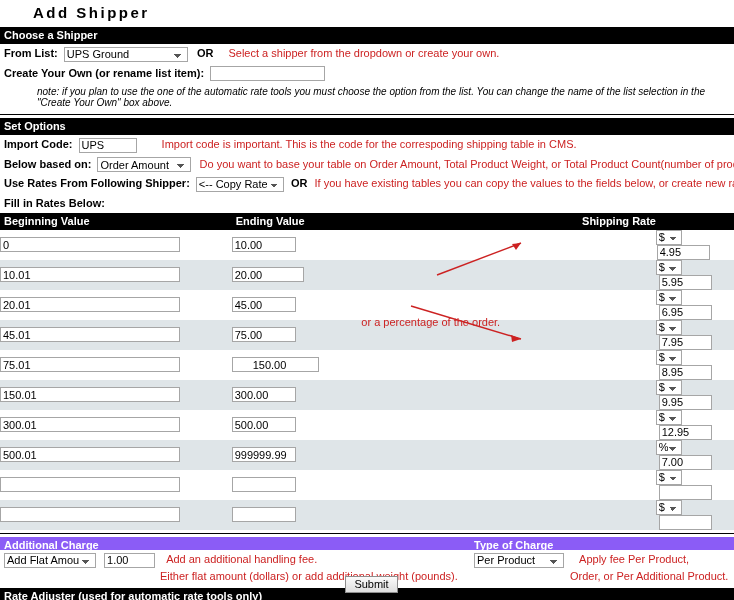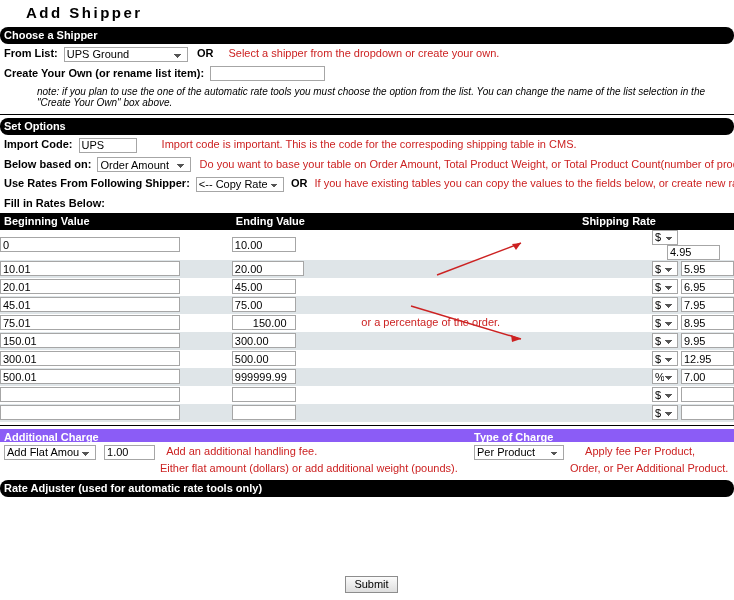--- a/index.html
+++ b/index.html
@@ -16,34 +16,33 @@
     position: relative;
     overflow: hidden;
   }
   .page { position: relative; width: 734px; height: 600px; }
 
   
   .page-title {
     font-size: 15px;
     font-weight: bold;
     letter-spacing: 2.5px;
-    padding: 4px 0 6px 26px;
+    padding: 4px 0 6px 33px;
     color: #000;
   }
 
   
   .bar {
     background: #000000;
     color: #ffffff;
     font-weight: bold;
     font-size: 11px;
     padding: 2px 0 2px 4px;
     line-height: 13px;
     height: 13px;
-    border-radius: 8px;
   }
 
   
   .row { padding: 2px 8px 2px 4px; line-height: 15px; white-space: nowrap; }
   .lbl { font-weight: bold; }
   .note-italic { font-style: italic; font-size: 10px; padding: 3px 0 3px 4px; margin-left: 33px; }
   .redtxt { color: #cc2222; font-size: 11px; }
 
   
   select.ctl, input.ctl {
@@ -200,40 +199,40 @@
         <tr>
           <th style="width:250px;">Beginning Value</th>
           <th style="width:275px;">Ending Value</th>
           <th style="width:209px;text-align:right;padding-right:78px;">Shipping Rate</th>
         </tr>
       </thead>
       <tbody id="rates-body">
           <tr class="odd">
             <td><input type="text" class="rate-in" value="0" style="width: 180px;"></td>
             <td><input type="text" class="rate-in" value="10.00" style="width: 64px;"></td>
-            <td style="padding-left: 203px;"><select class="sym"><option>$</option><option>%</option></select><input type="text" class="rate-in" value="4.95" style="width: 53px; margin-left: 15px;"></td>
+            <td style="padding-left: 203px;"><select class="sym"><option>$</option><option>%</option></select><input type="text" class="rate-in" value="4.95" style="width: 53px; margin-left: 1px;"></td>
           </tr>
           <tr class="even">
             <td><input type="text" class="rate-in" value="10.01" style="width: 180px;"></td>
             <td><input type="text" class="rate-in" value="20.00" style="width: 72px;"></td>
             <td style="padding-left: 203px;"><select class="sym"><option>$</option><option>%</option></select><input type="text" class="rate-in" value="5.95" style="width: 53px; margin-left: 3px;"></td>
           </tr>
           <tr class="odd">
             <td><input type="text" class="rate-in" value="20.01" style="width: 180px;"></td>
             <td><input type="text" class="rate-in" value="45.00" style="width: 64px;"></td>
             <td style="padding-left: 203px;"><select class="sym"><option>$</option><option>%</option></select><input type="text" class="rate-in" value="6.95" style="width: 53px; margin-left: 3px;"></td>
           </tr>
           <tr class="even">
             <td><input type="text" class="rate-in" value="45.01" style="width: 180px;"></td>
             <td><input type="text" class="rate-in" value="75.00" style="width: 64px;"></td>
             <td style="padding-left: 203px;"><select class="sym"><option>$</option><option>%</option></select><input type="text" class="rate-in" value="7.95" style="width: 53px; margin-left: 3px;"></td>
           </tr>
           <tr class="odd">
             <td><input type="text" class="rate-in" value="75.01" style="width: 180px;"></td>
-            <td><input type="text" class="rate-in" value="150.00" style="width: 64px; padding-left: 20px;"></td>
+            <td><input type="text" class="rate-in" value="150.00" style="width: 87px; padding-left: 20px;"></td>
             <td style="padding-left: 203px;"><select class="sym"><option>$</option><option>%</option></select><input type="text" class="rate-in" value="8.95" style="width: 53px; margin-left: 3px;"></td>
           </tr>
           <tr class="even">
             <td><input type="text" class="rate-in" value="150.01" style="width: 180px;"></td>
             <td><input type="text" class="rate-in" value="300.00" style="width: 64px;"></td>
             <td style="padding-left: 203px;"><select class="sym"><option>$</option><option>%</option></select><input type="text" class="rate-in" value="9.95" style="width: 53px; margin-left: 3px;"></td>
           </tr>
           <tr class="odd">
             <td><input type="text" class="rate-in" value="300.01" style="width: 180px;"></td>
             <td><input type="text" class="rate-in" value="500.00" style="width: 64px;"></td>
@@ -285,21 +284,21 @@
         <input class="ctl" type="text" style="width: 51px; margin-left: 5px;" value="1.00">
         <span class="redtxt" style="margin-left:8px;">Add an additional handling fee.</span>
       </div>
       <div class="redtxt" style="padding-left:160px;">Either flat amount (dollars) or add additional weight (pounds).</div>
     </div>
     <div class="col-right">
       <div class="row">
         <select class="ctl" style="width:90px;">
           <option>Per Product</option>
         </select>
-        <span class="redtxt" style="margin-left:18px;">Apply fee Per Product,</span>
+        <span class="redtxt" style="margin-left:12px;">Apply fee Per Product,</span>
       </div>
       <div class="redtxt" style="padding-left:100px;">Order, or Per Additional Product.</div>
     </div>
   </div>
 
   <div class="bar">Rate Adjuster (used for automatic rate tools only)</div>
 
   <div class="submit-btn">Submit</div>
 
 </div>

